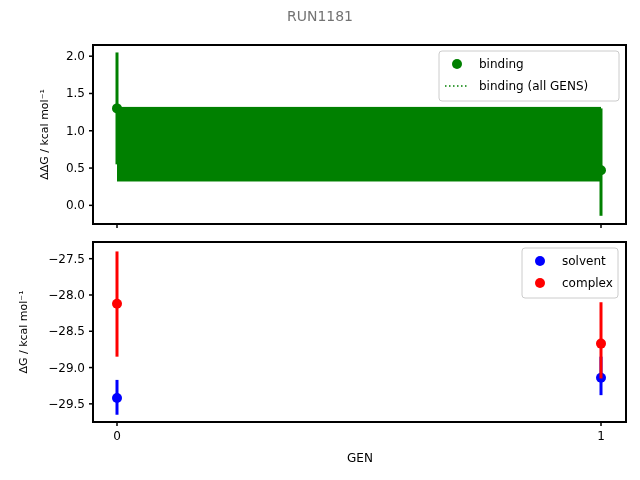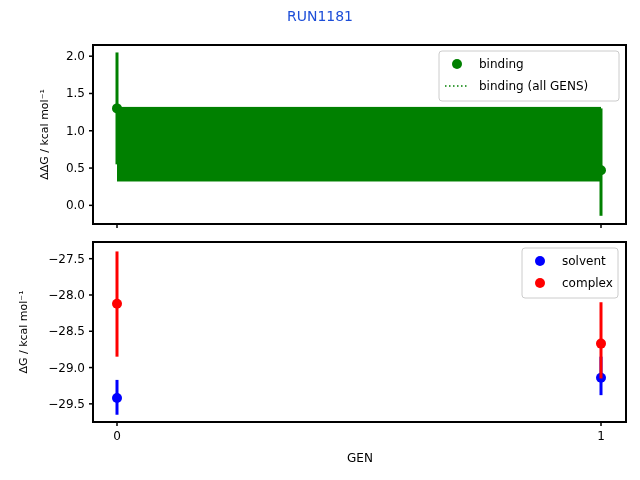--- a/index.html
+++ b/index.html
@@ -1,18 +1,18 @@
 <!DOCTYPE html>
 <html><head>
 <meta charset="utf-8">
 <style>
   html, body { margin:0; padding:0; background:#ffffff; }
   body { width:640px; height:480px; position:relative; overflow:hidden; font-family:"DejaVu Sans", sans-serif; }
   #fig { position:absolute; left:0; top:0; }
-  .title { position:absolute; left:0; width:640px; top:8px; text-align:center; font-size:14px; color:#1d4ed8; }
+  .title { position:absolute; left:0; width:640px; top:8px; text-align:center; font-size:14px; color:#737373; }
 </style>
 </head>
 <body>
 
 <div class="title">RUN1181</div>
 <svg id="fig" width="640" height="480">
     <g>
       <line x1="117" x2="117" y1="52.45833333333334" y2="164.33333333333331" stroke="#008000" stroke-width="3"></line>
       <circle cx="117" cy="108.39583333333333" r="5" fill="#008000"></circle>
       <line x1="601" x2="601" y1="108.39583333333333" y2="215.79583333333335" stroke="#008000" stroke-width="3"></line>

